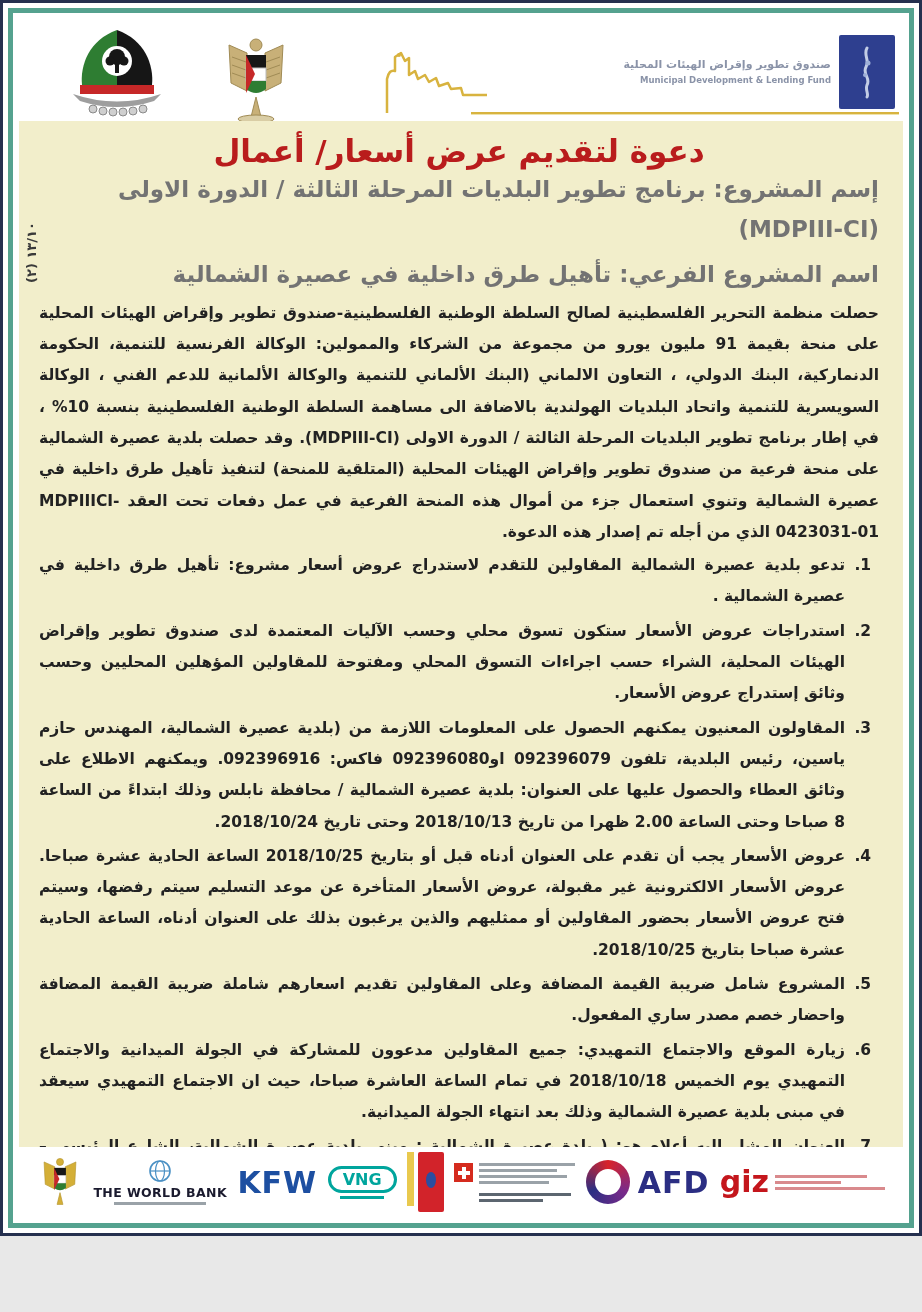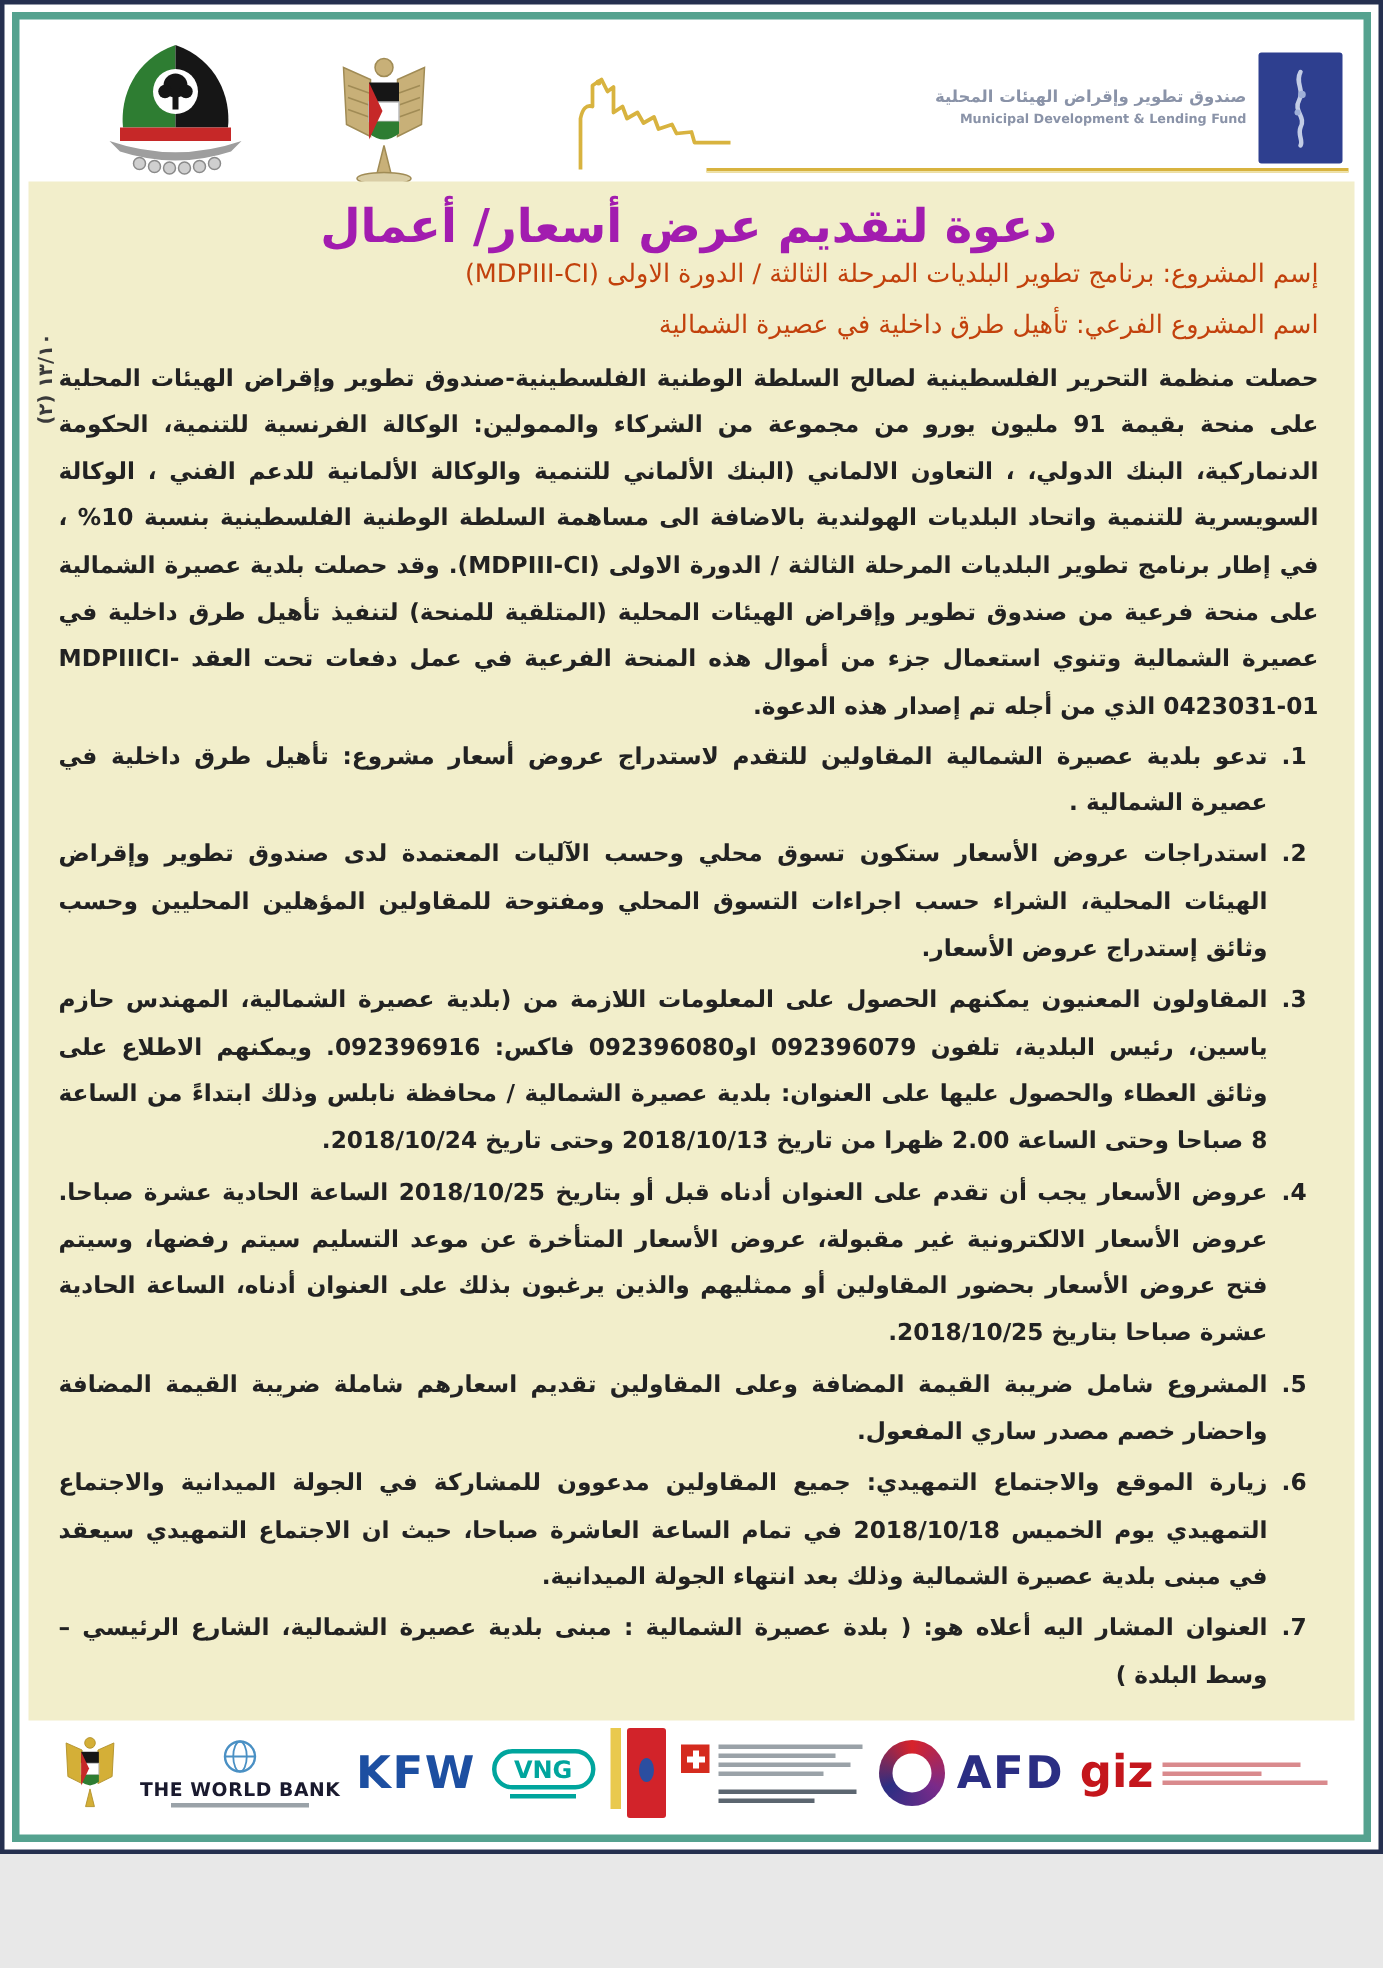--- a/index.html
+++ b/index.html
@@ -26,24 +26,24 @@
   .mdlf-en { color:#8a93a8; font-size:8.5px; font-weight:bold; line-height:1.5; }
   .mdlf-box { width:56px; height:74px; background:#2e3f8f; border-radius:2px;
               display:flex; align-items:center; justify-content:center; }
 
   
   .doc-body { flex:1; background:#f2eecb; padding:8px 24px 0 20px; position:relative; overflow:hidden; }
   .side-note-box { position:absolute; left:0; top:36px; width:24px; height:190px;
                    display:flex; align-items:center; justify-content:center; }
   .side-note { transform:rotate(-90deg); white-space:nowrap; font-size:13px; font-weight:bold; color:#3a3a3a; }
 
-  .title { margin:4px 0 0; text-align:center; color:#a21caf; font-size:31px; font-weight:bold; letter-spacing:0.5px; }
+  .title { margin:4px 0 0; text-align:center; color:#b91c1c; font-size:31px; font-weight:bold; letter-spacing:0.5px; }
   .subtitle { margin:6px 0 8px; text-align:center; color:#16167e; font-size:26px; font-weight:bold; }
 
-  .project-line { margin:0 0 4px; font-size:17px; font-weight:normal; color:#c2410c; line-height:1.75; }
+  .project-line { margin:0 0 4px; font-size:23px; font-weight:bold; color:#737373; line-height:1.75; }
 
   .intro { margin:2px 0 2px; font-size:15.5px; font-weight:bold; color:#222;
            line-height:2.02; text-align:justify; }
 
   ol.points { margin:2px 0 0; padding:0 30px 0 0; }
   ol.points li { font-size:15.5px; font-weight:bold; color:#222; line-height:2.02;
                  text-align:justify; margin-bottom:3px; padding-right:4px; }
 
   .signature { font-size:21px; font-weight:bold; color:#16167e; width:max-content;
                max-width:70%; margin:4px 38% 0 0; white-space:nowrap; }

